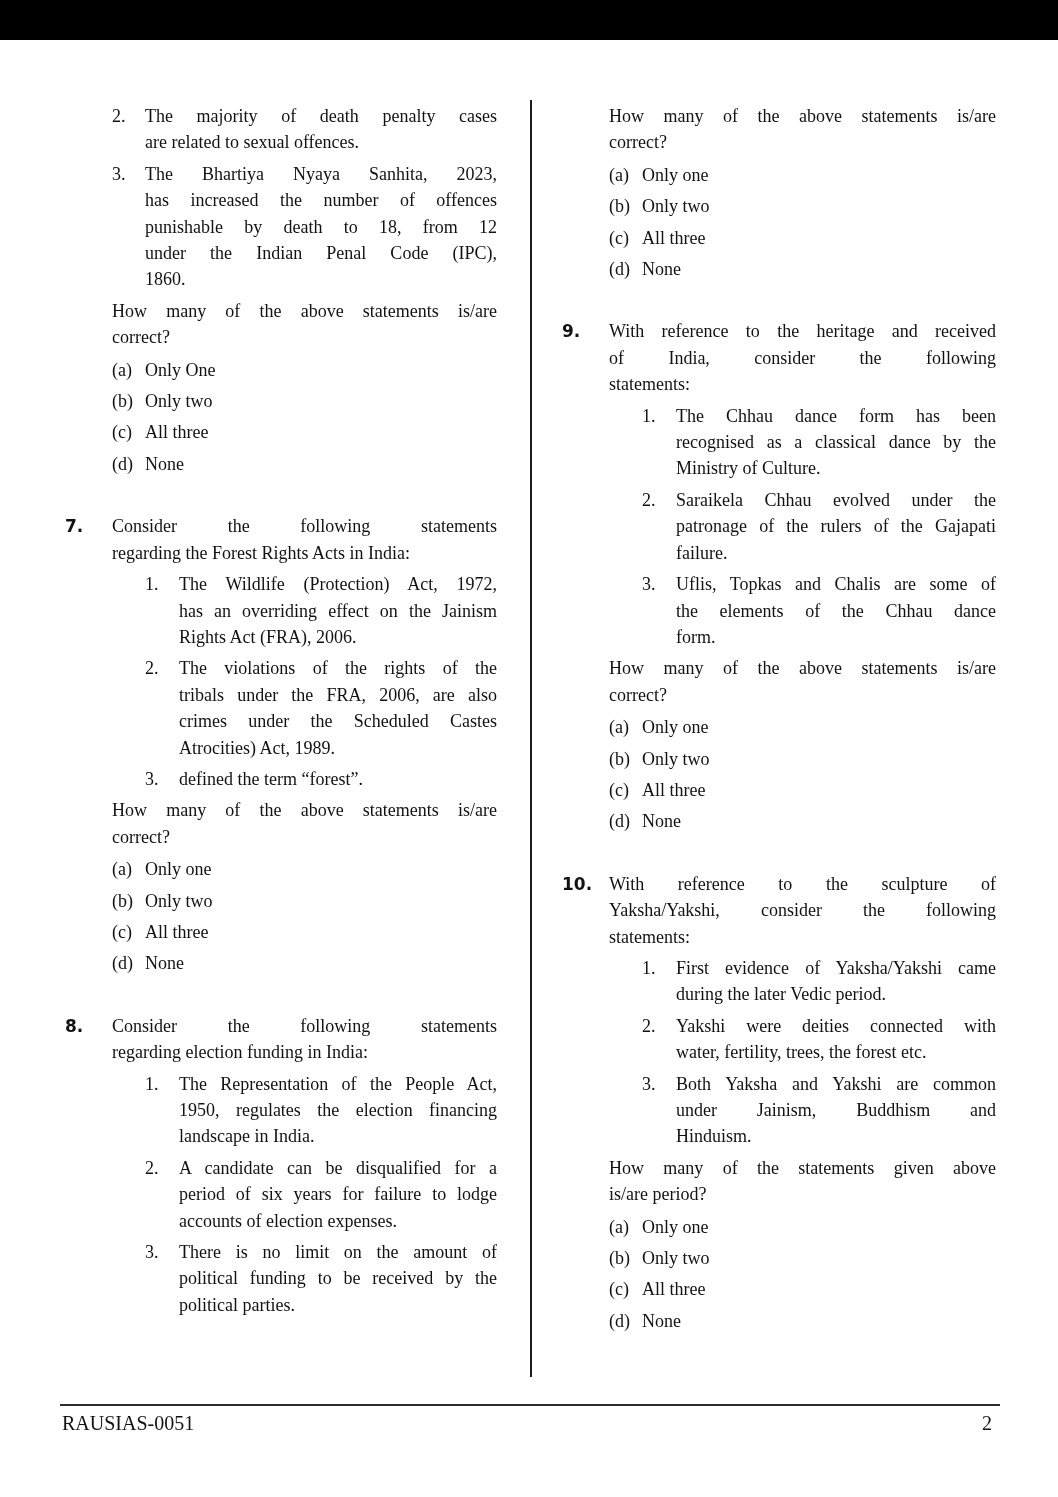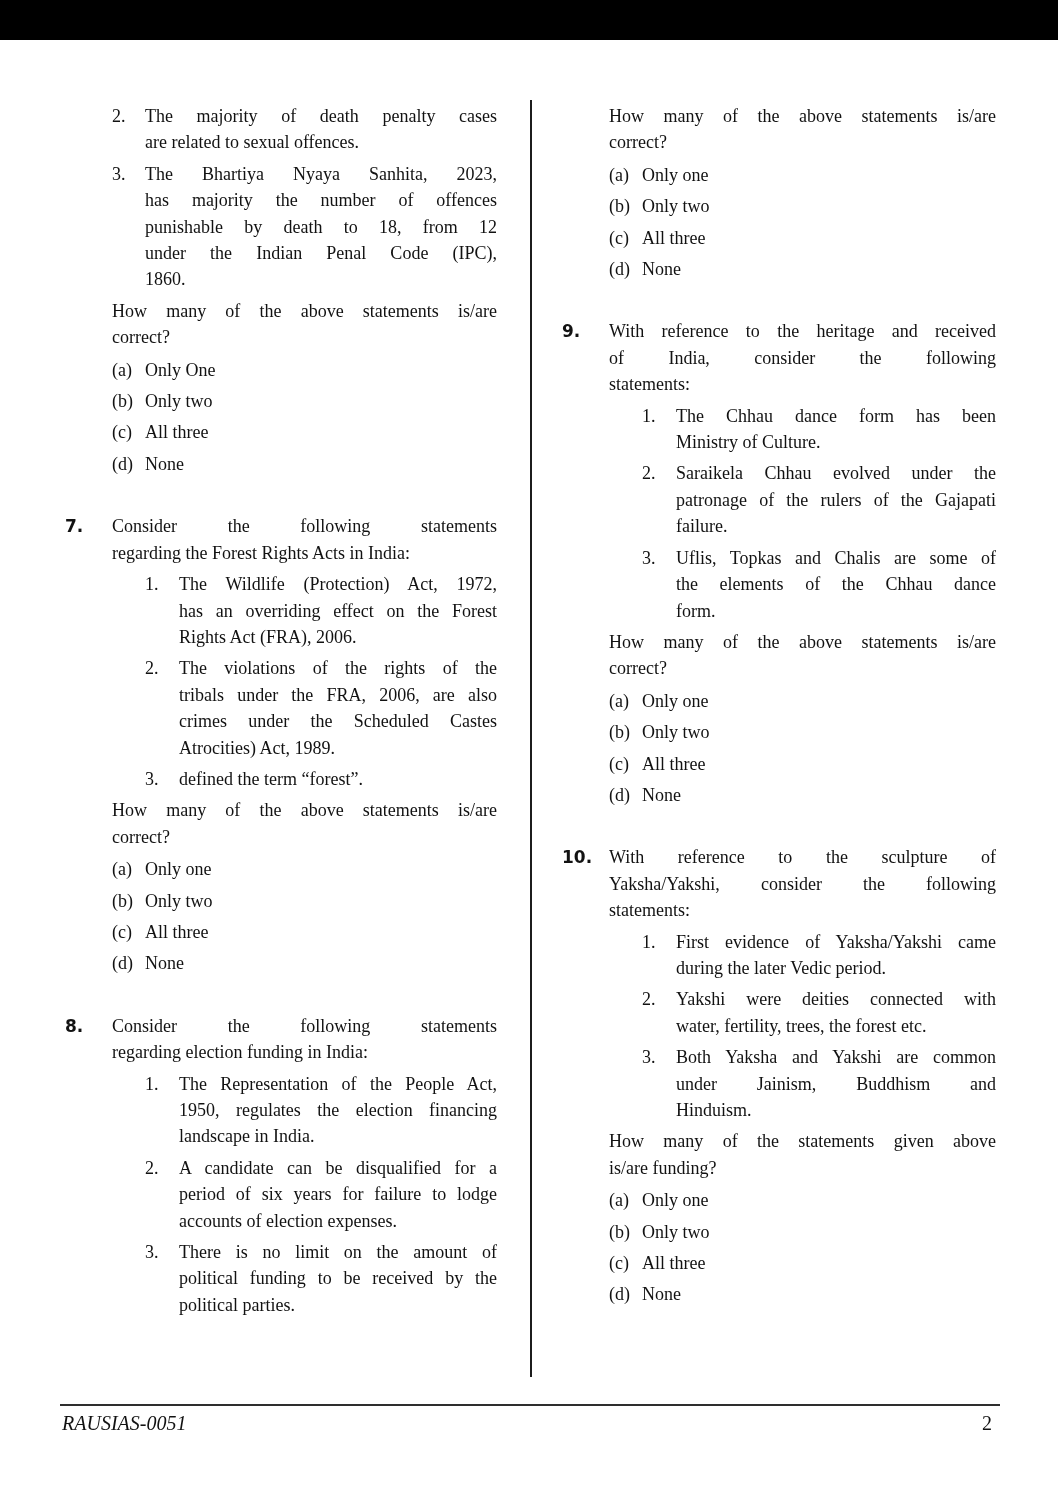--- a/index.html
+++ b/index.html
@@ -32,42 +32,42 @@
 
   .h2st { position:relative; padding-left:82px; margin-top:5px; }  
   .hang2 { position:absolute; left:49px; top:0; }
   .cont .h2st:first-child { margin-top:0; }
 
   .opts { margin-top:6px; }
   .opt { position:relative; padding-left:82px; }
   .opt + .opt { margin-top:5px; }
 
   .footer-rule { position:absolute; left:60px; top:1404px; width:940px; height:2px; background:#2e2e2e; }
-  .footer-code { position:absolute; left:62px; top:1412px; font-size:20px;font-style:italic; }
+  .footer-code { position:absolute; left:62px; top:1412px; font-size:20px; }
   .footer-page { position:absolute; left:982px; top:1412px; font-size:20px; }
 </style>
 </head>
 <body>
 
 <div class="page">
   <div class="topbar"></div>
   <div class="divider"></div>
 
   <div class="col left">
 
     <section class="cont">
       <div class="h2st">
         <span class="hang2">2.</span>
         <div class="jl">The majority of death penalty cases</div>
         <div class="ll">are related to sexual offences.</div>
       </div>
       <div class="h2st">
         <span class="hang2">3.</span>
         <div class="jl">The Bhartiya Nyaya Sanhita, 2023,</div>
-        <div class="jl">has majority the number of offences</div>
+        <div class="jl">has increased the number of offences</div>
         <div class="jl">punishable by death to 18, from 12</div>
         <div class="jl"><span>under the </span><span class="it">Indian Penal Code (</span><span>IPC),</span></div>
         <div class="ll">1860.</div>
       </div>
       <div class="prompt">
         <div class="jl">How many of the above statements is/are</div>
         <div class="ll">correct?</div>
       </div>
       <div class="opts">
         <div class="opt"><span class="hang2">(a)</span><span>Only One</span></div>
@@ -79,21 +79,21 @@
 
     <section class="q">
       <span class="qnum">7.</span>
       <div class="stem">
         <div class="jl">Consider the following statements</div>
         <div class="ll">regarding the Forest Rights Acts in India:</div>
       </div>
       <div class="st">
         <span class="hang3">1.</span>
         <div class="jl">The Wildlife (Protection) Act, 1972,</div>
-        <div class="jl">has an overriding effect on the Forest</div>
+        <div class="jl">has an overriding effect on the Jainism</div>
         <div class="ll">Rights Act (FRA), 2006.</div>
       </div>
       <div class="st">
         <span class="hang3">2.</span>
         <div class="jl">The violations of the rights of the</div>
         <div class="jl">tribals under the FRA, 2006, are also</div>
         <div class="jl">crimes under the Scheduled Castes</div>
         <div class="ll">Atrocities) Act, 1989.</div>
       </div>
       <div class="st">
@@ -157,20 +157,21 @@
     <section class="q">
       <span class="qnum">9.</span>
       <div class="stem">
         <div class="jl">With reference to the heritage and received</div>
         <div class="jl">of India, consider the following</div>
         <div class="ll">statements:</div>
       </div>
       <div class="st">
         <span class="hang3">1.</span>
         <div class="jl">The Chhau dance form has been</div>
+        <div class="jl">recognised as a classical dance by the</div>
         <div class="ll">Ministry of Culture.</div>
       </div>
       <div class="st">
         <span class="hang3">2.</span>
         <div class="jl"><span class="it">Saraikela</span><span> Chhau evolved under the</span></div>
         <div class="jl">patronage of the rulers of the Gajapati</div>
         <div class="ll">failure.</div>
       </div>
       <div class="st">
         <span class="hang3">3.</span>
@@ -208,21 +209,21 @@
         <div class="ll">water, fertility, trees, the forest etc.</div>
       </div>
       <div class="st">
         <span class="hang3">3.</span>
         <div class="jl">Both Yaksha and Yakshi are common</div>
         <div class="jl">under Jainism, Buddhism and</div>
         <div class="ll">Hinduism.</div>
       </div>
       <div class="prompt">
         <div class="jl">How many of the statements given above</div>
-        <div class="ll">is/are funding?</div>
+        <div class="ll">is/are period?</div>
       </div>
       <div class="opts">
         <div class="opt"><span class="hang2">(a)</span><span>Only one</span></div>
         <div class="opt"><span class="hang2">(b)</span><span>Only two</span></div>
         <div class="opt"><span class="hang2">(c)</span><span>All three</span></div>
         <div class="opt"><span class="hang2">(d)</span><span>None</span></div>
       </div>
     </section>
   </div>
 

